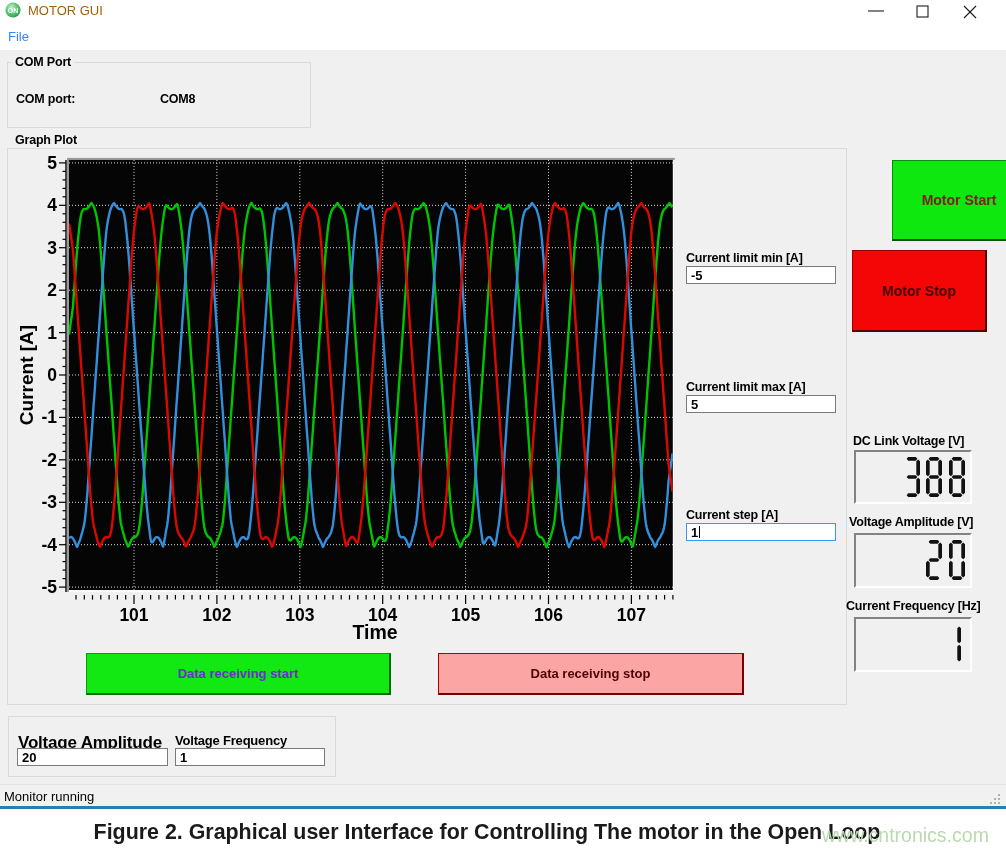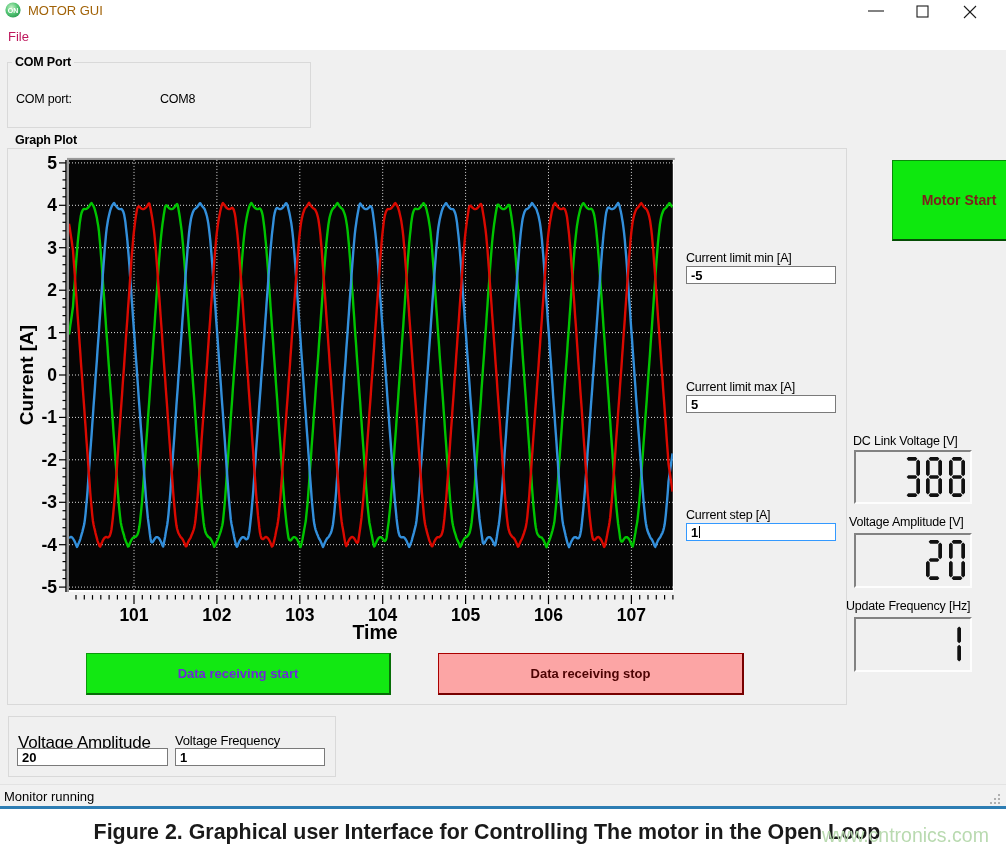--- a/index.html
+++ b/index.html
@@ -1,17 +1,17 @@
 <!DOCTYPE html>
 <html><head><meta charset="utf-8">
 <style>
 html,body{margin:0;padding:0;background:#fff}
 #win{position:relative;width:1006px;height:848px;font-family:"Liberation Sans",sans-serif;overflow:hidden}
 .abs{position:absolute}
-.lab{position:absolute;font-weight:normal;font-size:12.5px;letter-spacing:-0.2px;color:#000;white-space:nowrap}
+.lab{position:absolute;font-weight:bold;font-size:12.5px;letter-spacing:-0.2px;color:#000;white-space:nowrap}
 .inp{position:absolute;background:#fff;border:1px solid #7a7a7a;font-weight:bold;font-size:13px;padding:1px 0 0 4px;color:#000}
 .grp{position:absolute;border:1px solid #d9d9d9}
 .grplab{position:absolute;font-weight:bold;font-size:12.5px;letter-spacing:-0.2px;color:#000;background:#f0f0f0;padding:0 3px;white-space:nowrap}
 .btn{position:absolute;font-weight:bold;font-size:14px;display:flex;align-items:center;justify-content:center}
 .lcd{position:absolute;background:#f0f0f0;border-top:2px solid #828282;border-left:2px solid #828282;border-bottom:2px solid #fdfdfd;border-right:2px solid #fdfdfd;box-sizing:border-box}
 </style></head>
 <body>
 <div id="win">
 
   <div class="abs" style="left:0;top:0;width:1006px;height:22px;background:#ffffff"></div>
@@ -30,21 +30,21 @@
   <svg class="abs" style="left:860px;top:0" width="146" height="22">
     <g stroke="#1c1c1c" stroke-width="1.1" fill="none">
       <line x1="8" y1="11" x2="24" y2="11"></line>
       <rect x="57" y="6" width="11" height="11"></rect>
       <line x1="104" y1="6" x2="116" y2="18"></line>
         <line x1="116" y1="6" x2="104" y2="18"></line>
     </g>
   </svg>
 
   <div class="abs" style="left:0;top:22px;width:1006px;height:28px;background:#ffffff"></div>
-  <div class="abs" style="left:8px;top:29px;font-size:13px;color:#be185d">File</div>
+  <div class="abs" style="left:8px;top:29px;font-size:13px;color:#3b82f6">File</div>
 
   <div class="abs" style="left:0;top:50px;width:1006px;height:756px;background:#f0f0f0"></div>
 
   <div class="grp" style="left:7px;top:62px;width:302px;height:64px"></div>
   <div class="grplab" style="left:12px;top:55px">COM Port</div>
   <div class="lab" style="left:16px;top:92px">COM port:</div>
   <div class="lab" style="left:160px;top:92px">COM8</div>
 
   <div class="grp" style="left:7px;top:148px;width:838px;height:555px"></div>
   <div class="grplab" style="left:12px;top:133px">Graph Plot</div>
@@ -239,20 +239,21 @@
 
   <div class="lab" style="left:686px;top:251px">Current limit min [A]</div>
   <div class="inp" style="left:686px;top:266px;width:144px;height:15px">-5</div>
   <div class="lab" style="left:686px;top:380px">Current limit max [A]</div>
   <div class="inp" style="left:686px;top:395px;width:144px;height:15px">5</div>
   <div class="lab" style="left:686px;top:508px">Current step [A]</div>
   <div class="inp" style="left:686px;top:523px;width:144px;height:15px;border:1px solid #3399ff">1</div>
   <div class="abs" style="left:699px;top:526px;width:1px;height:12px;background:#000"></div>
 
   <div class="btn" style="left:892px;top:160px;width:132px;height:78px;background:#0ee80e;border:1px solid #0a8a0a;border-right:2px solid #054d05;border-bottom:2px solid #054d05;color:#7f1d1d">Motor Start</div>
+  <div class="btn" style="left:852px;top:250px;width:132px;height:79px;background:#f40606;border:1px solid #900;border-right:2px solid #500;border-bottom:2px solid #500;color:#420202">Motor Stop</div>
 
   <div class="lab" style="left:853px;top:434px">DC Link Voltage [V]</div>
   <div class="lcd" style="left:854px;top:450px;width:118px;height:54px">
       <svg style="position:absolute;left:93px;top:5px" width="17" height="40">
         <g fill="#111">
           <polygon points="2.60,1.85 4.27,3.70 11.73,3.70 13.40,1.85 11.73,0.00 4.27,0.00"></polygon>
           <polygon points="14.15,2.60 12.30,4.27 12.30,17.59 14.15,19.25 16.00,17.59 16.00,4.27"></polygon>
           <polygon points="14.15,20.75 12.30,22.41 12.30,35.73 14.15,37.40 16.00,35.73 16.00,22.41"></polygon>
           <polygon points="2.60,38.15 4.27,40.00 11.73,40.00 13.40,38.15 11.73,36.30 4.27,36.30"></polygon>
           <polygon points="1.85,20.75 0.00,22.41 0.00,35.73 1.85,37.40 3.70,35.73 3.70,22.41"></polygon>
@@ -296,21 +297,21 @@
       <svg style="position:absolute;left:70px;top:5px" width="17" height="40">
         <g fill="#111">
           <polygon points="2.60,1.85 4.27,3.70 11.73,3.70 13.40,1.85 11.73,0.00 4.27,0.00"></polygon>
           <polygon points="14.15,2.60 12.30,4.27 12.30,17.59 14.15,19.25 16.00,17.59 16.00,4.27"></polygon>
           <polygon points="2.60,20.00 4.27,21.85 11.73,21.85 13.40,20.00 11.73,18.15 4.27,18.15"></polygon>
           <polygon points="1.85,20.75 0.00,22.41 0.00,35.73 1.85,37.40 3.70,35.73 3.70,22.41"></polygon>
           <polygon points="2.60,38.15 4.27,40.00 11.73,40.00 13.40,38.15 11.73,36.30 4.27,36.30"></polygon>
         </g>
       </svg>
     </div>
-  <div class="lab" style="left:846px;top:599px">Update Frequency [Hz]</div>
+  <div class="lab" style="left:846px;top:599px">Current Frequency [Hz]</div>
   <div class="lcd" style="left:854px;top:617px;width:118px;height:55px">
       <svg style="position:absolute;left:89px;top:5px" width="17" height="40">
         <g fill="#111">
           <polygon points="14.15,2.60 12.30,4.27 12.30,17.59 14.15,19.25 16.00,17.59 16.00,4.27"></polygon>
           <polygon points="14.15,20.75 12.30,22.41 12.30,35.73 14.15,37.40 16.00,35.73 16.00,22.41"></polygon>
         </g>
       </svg>
     </div>
 
   <div class="abs" style="left:0;top:784px;width:1006px;height:22px;background:#f1f1f1;border-top:1px solid #e3e3e3"></div>

